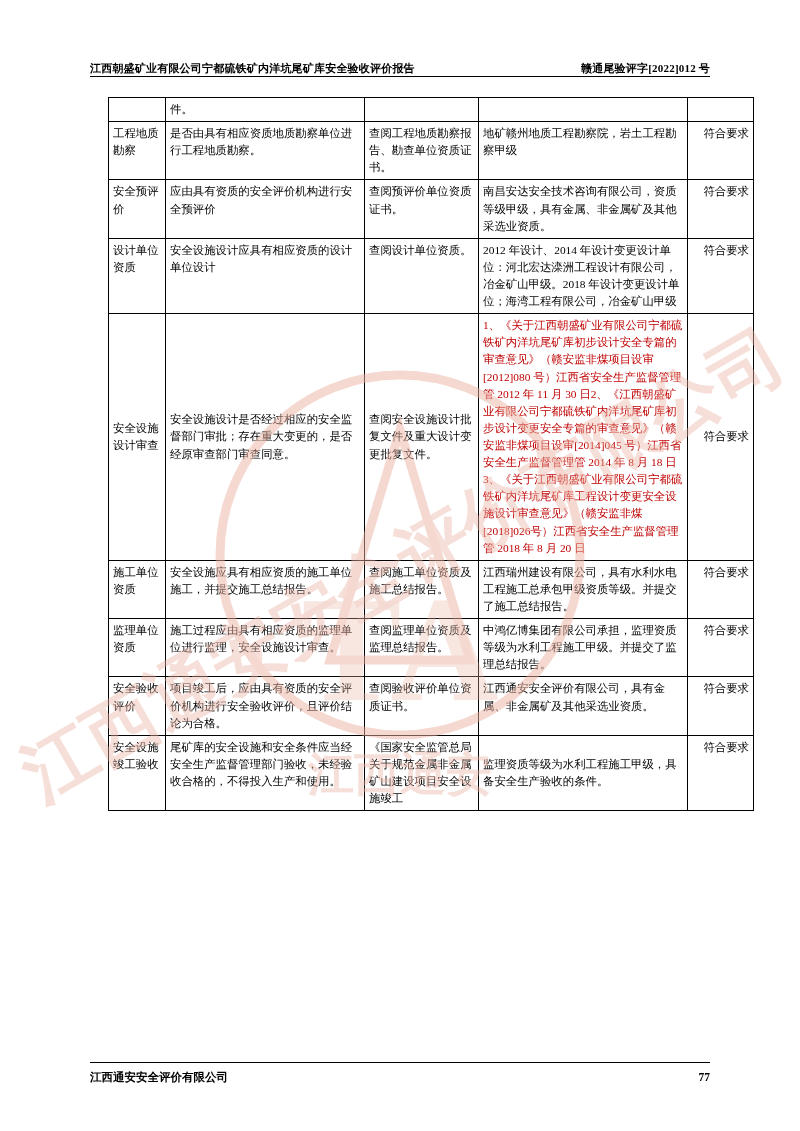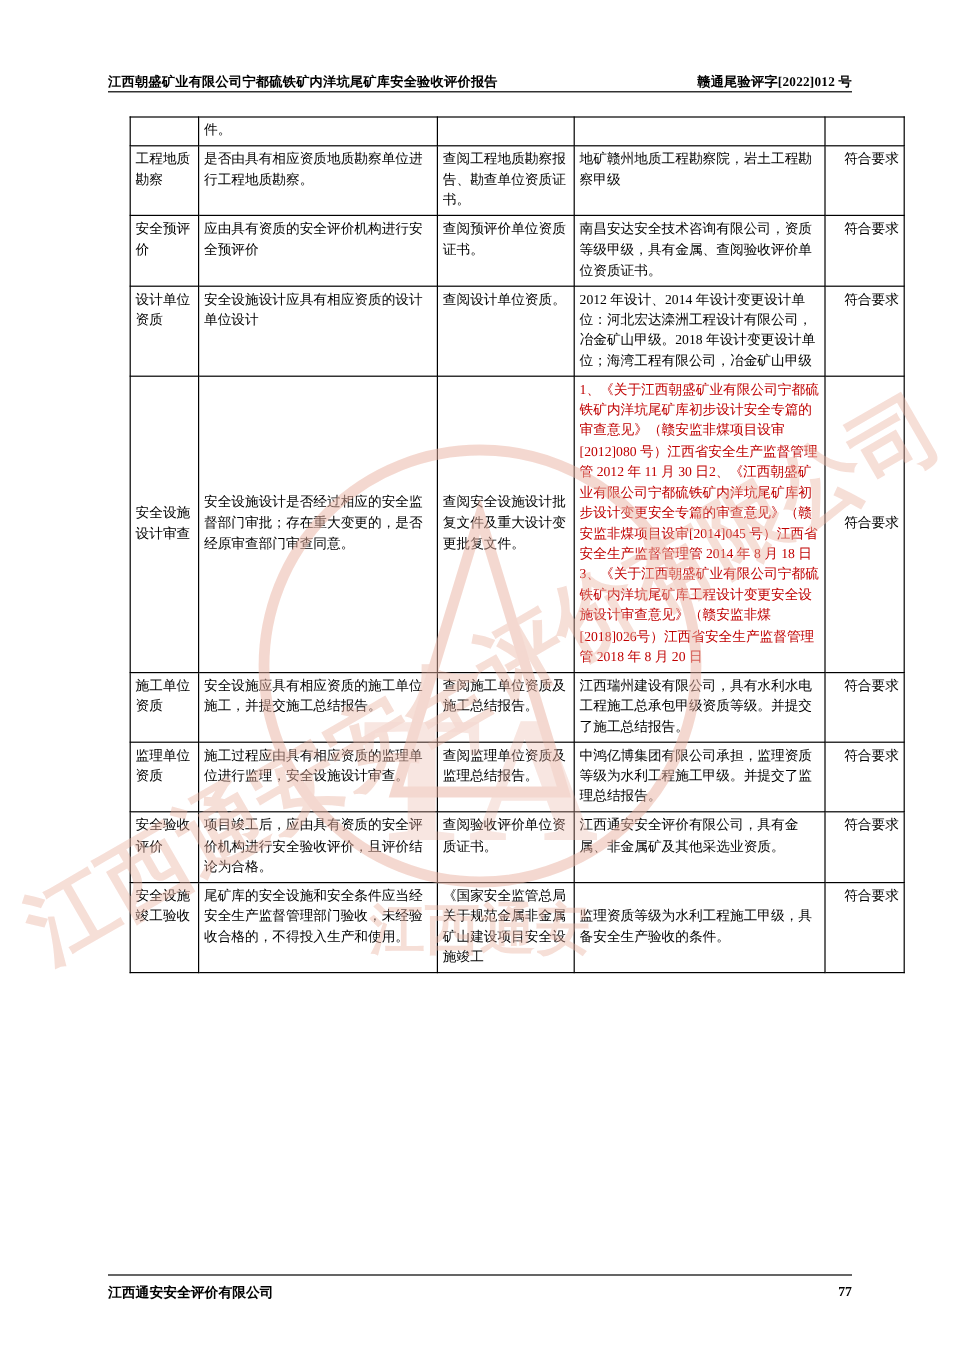--- a/index.html
+++ b/index.html
@@ -138,21 +138,21 @@
           <td class="c2">是否由具有相应资质地质勘察单位进行工程地质勘察。</td>
           <td class="c3">查阅工程地质勘察报告、勘查单位资质证书。</td>
           <td class="c4">地矿赣州地质工程勘察院，岩土工程勘察甲级</td>
           <td class="c5">符合要求</td>
         </tr>
 
         <tr>
           <td class="c1">安全预评价</td>
           <td class="c2">应由具有资质的安全评价机构进行安全预评价</td>
           <td class="c3">查阅预评价单位资质证书。</td>
-          <td class="c4">南昌安达安全技术咨询有限公司，资质等级甲级，具有金属、查阅验收评价单位资质证书。</td>
+          <td class="c4">南昌安达安全技术咨询有限公司，资质等级甲级，具有金属、非金属矿及其他采选业资质。</td>
           <td class="c5">符合要求</td>
         </tr>
 
         <tr>
           <td class="c1">设计单位资质</td>
           <td class="c2">安全设施设计应具有相应资质的设计单位设计</td>
           <td class="c3">查阅设计单位资质。</td>
           <td class="c4">2012 年设计、2014 年设计变更设计单位：河北宏达滦洲工程设计有限公司，冶金矿山甲级。2018 年设计变更设计单位；海湾工程有限公司，冶金矿山甲级</td>
           <td class="c5">符合要求</td>
         </tr>

